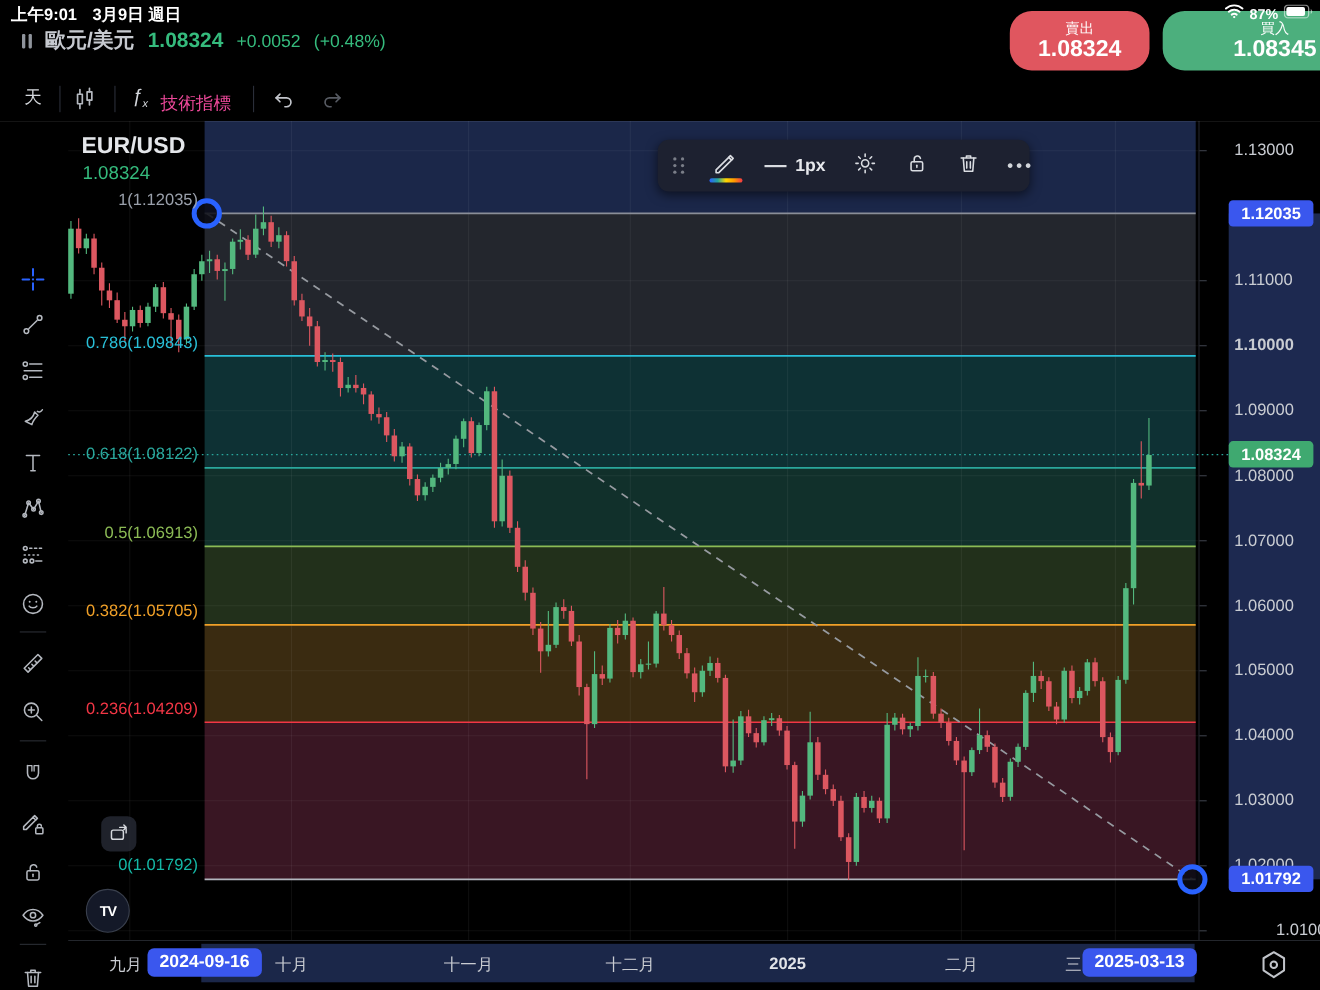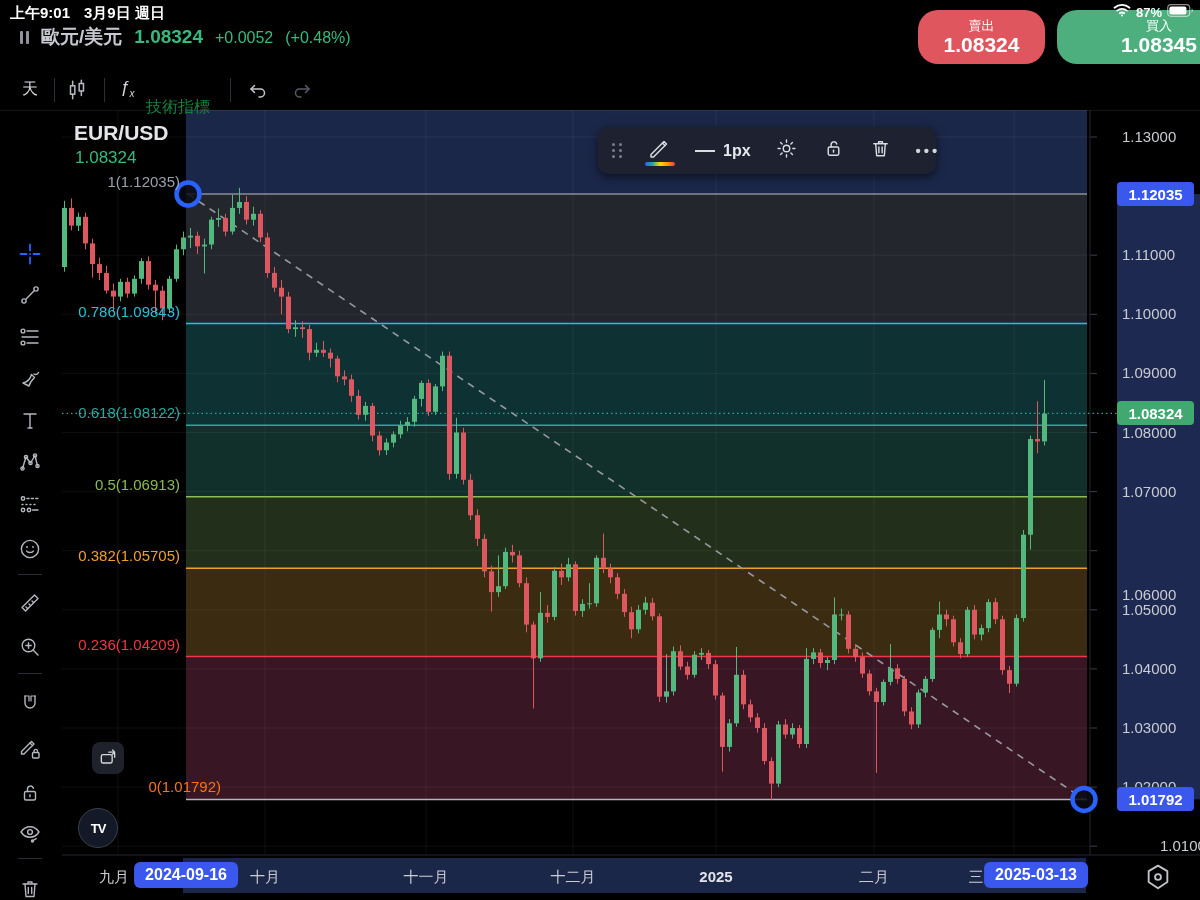--- a/index.html
+++ b/index.html
@@ -21,21 +21,21 @@
   .tbtn{top:10px;height:54px;border-radius:20px;display:flex;flex-direction:column;align-items:center;
         justify-content:center;color:#fff;cursor:pointer;z-index:20;}
   .tbtn .l1{font-size:13px;line-height:15px;}
   .tbtn .l2{font-size:21px;font-weight:700;line-height:24px;}
   
   .toolrow{left:0;top:70px;width:1200px;height:40px;border-bottom:1px solid rgba(255,255,255,.08);}
   .toolrow .vsep{position:absolute;top:8px;width:1px;height:24px;background:#2a2e39;}
   .tool-int{position:absolute;left:22px;top:9px;font-size:16px;color:#d4d7dc;}
   .tool-fx{position:absolute;left:120px;top:8px;font-size:17px;font-style:italic;color:#d4d7dc;}
   .tool-fx sub{font-size:10px;}
-  .tool-ind{position:absolute;left:146px;top:27px;font-size:16px;color:#15803d;}
+  .tool-ind{position:absolute;left:146px;top:14px;font-size:16px;color:#ec4899;}
   
   .sidebar{left:0;top:110px;width:60px;height:790px;}
   .sideicon{position:absolute;left:18px;width:24px;height:24px;cursor:pointer;}
   .sidediv{position:absolute;left:18px;width:24px;height:1px;background:#2a2d34;}
   svg.si{stroke:#b4b8bf;fill:none;stroke-width:1.4;stroke-linecap:round;stroke-linejoin:round;}
   
   .floatbar{left:598px;top:127px;width:338px;height:47px;background:#1d2130;border-radius:10px;
             box-shadow:0 3px 10px rgba(0,0,0,.55);display:flex;align-items:center;padding:0 14px;
             gap:24px;box-sizing:border-box;z-index:15;}
   .dragdots{display:grid;grid-template-columns:4px 4px;grid-gap:3px;}
@@ -663,30 +663,30 @@
     </svg>
   </div>
 
   <div id="fib-labels">
       <div class="abs fiblabel" style="top: 173.031px; color: rgb(154, 160, 171);">1(1.12035)</div>
       <div class="abs fiblabel" style="top: 302.579px; color: rgb(41, 192, 216);">0.786(1.09843)</div>
       <div class="abs fiblabel" style="top: 404.29px; color: rgb(42, 167, 156);">0.618(1.08122)</div>
       <div class="abs fiblabel" style="top: 475.742px; color: rgb(140, 187, 85);">0.5(1.06913)</div>
       <div class="abs fiblabel" style="top: 547.134px; color: rgb(240, 160, 40);">0.382(1.05705)</div>
       <div class="abs fiblabel" style="top: 635.548px; color: rgb(242, 54, 69);">0.236(1.04209)</div>
-      <div class="abs fiblabel" style="top: 778.393px; color: #f97316; padding-left: 41px;">0(1.01792)</div>
+      <div class="abs fiblabel" style="top: 778.393px; color: #14b8a6;">0(1.01792)</div>
     </div>
   <div id="price-axis" class="abs" style="left:0;top:0;width:1200px;height:900px;pointer-events:none;">
       <div class="abs ptick" style="top: 128px;">1.13000</div>
       <div class="abs ptick" style="top: 246.2px;">1.11000</div>
-      <div class="abs ptick" style="top: 305.3px;">1.10000</div>
+      <div class="abs ptick" style="top: 305.3px; font-weight: bold;">1.10000</div>
       <div class="abs ptick" style="top: 364.4px;">1.09000</div>
       <div class="abs ptick" style="top: 423.5px;">1.08000</div>
       <div class="abs ptick" style="top: 482.6px;">1.07000</div>
-      <div class="abs ptick" style="top: 541.7px; margin-top: 44px;">1.06000</div>
+      <div class="abs ptick" style="top: 541.7px;">1.06000</div>
       <div class="abs ptick" style="top: 600.8px;">1.05000</div>
       <div class="abs ptick" style="top: 659.9px;">1.04000</div>
       <div class="abs ptick" style="top: 719px;">1.03000</div>
       <div class="abs ptick" style="top: 778.1px;">1.02000</div>
       <div class="abs ptick" style="top: 837.2px; margin-left: 38px;">1.01000</div>
       <div class="abs pbadge" style="top: 182.031px; background: rgb(58, 87, 238);">1.12035</div>
       <div class="abs pbadge" style="top: 401.352px; background: rgb(63, 169, 112);">1.08324</div>
       <div class="abs pbadge" style="top: 787.393px; background: rgb(58, 87, 238);">1.01792</div>
     </div>
   <div id="time-axis" class="abs" style="left:0;top:0;width:1200px;height:640px;pointer-events:none;">

